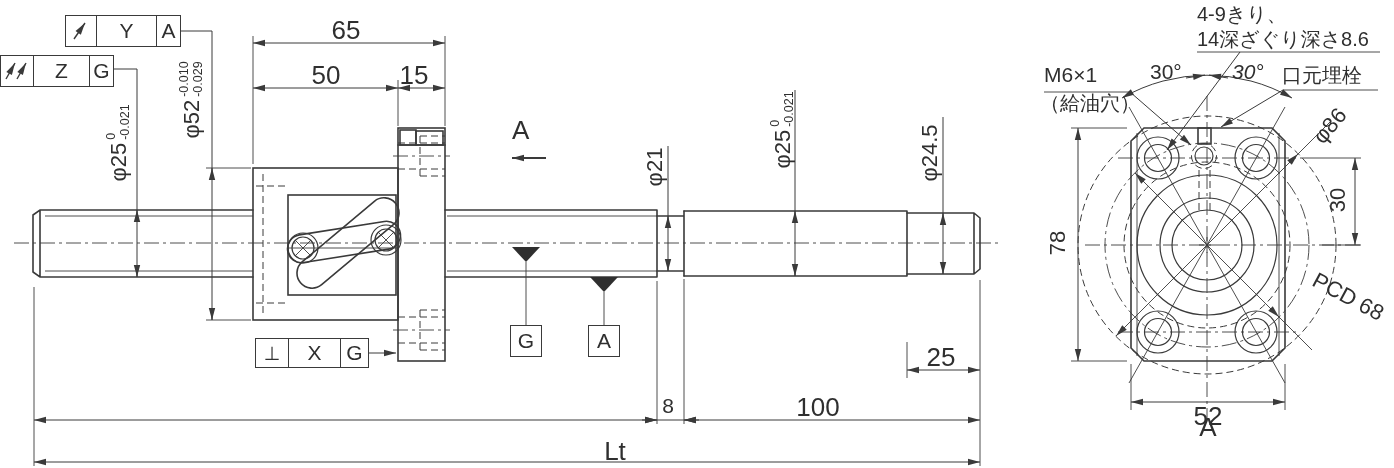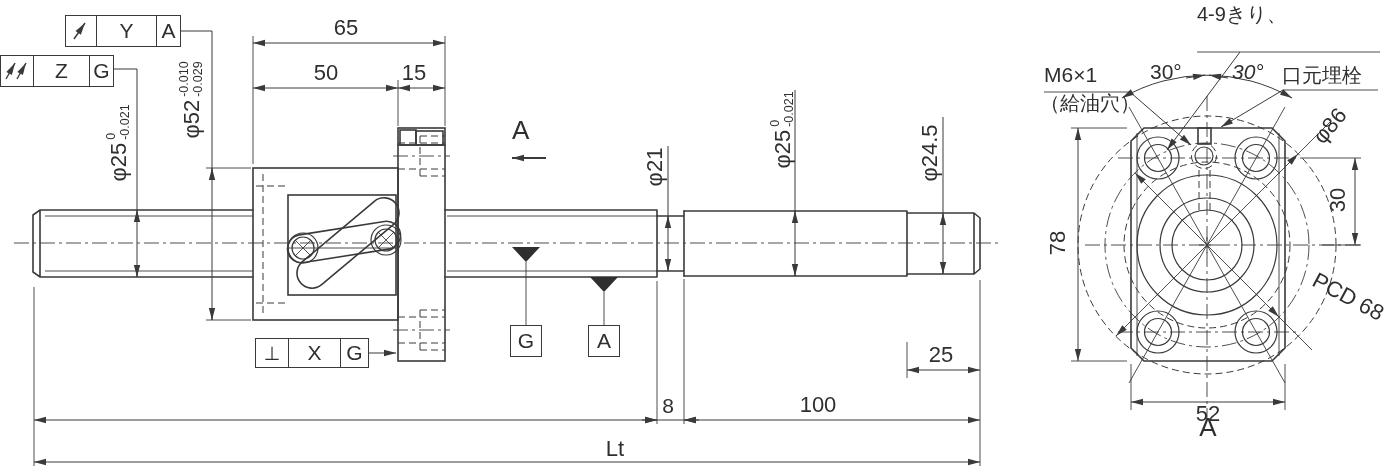--- a/index.html
+++ b/index.html
@@ -8,21 +8,21 @@
   #lines{position:absolute;left:0;top:0;}
   .o  {stroke:#3a3a3a;stroke-width:1.6;fill:none;stroke-linecap:round;}
   .m  {stroke:#3a3a3a;stroke-width:1.2;fill:none;}
   .th {stroke:#3a3a3a;stroke-width:0.9;fill:none;}
   .d  {stroke:#3a3a3a;stroke-width:1;fill:none;}
   .dsh{stroke:#3a3a3a;stroke-width:1;fill:none;stroke-dasharray:7 4;}
   .cl {stroke:#3a3a3a;stroke-width:0.9;fill:none;stroke-dasharray:15 4 3 4;}
   .t  {position:absolute;font-size:21px;white-space:nowrap;line-height:1.1;}
   .tc {text-align:center;}
   .big{font-size:26px;}
-  .f22{font-size:22px;}
+  .f22{font-size:26px;}
   .f20{font-size:20px;}
   .ital{font-style:italic;}
   .rot {position:absolute;display:flex;align-items:center;justify-content:center;gap:3px;white-space:nowrap;}
   .r90 {transform:rotate(-90deg);}
   .dia {font-size:22px;}
   .tol {display:flex;flex-direction:column;font-size:12.5px;line-height:1.1;}
   .dbox{position:absolute;width:30px;height:30px;border:1.6px solid #3a3a3a;background:#fff;
         display:flex;align-items:center;justify-content:center;font-size:21px;}
   .fcf {position:absolute;display:flex;border:1.6px solid #3a3a3a;background:#fff;box-sizing:border-box;}
   .fcf .cell{display:flex;align-items:center;justify-content:center;font-size:21px;box-sizing:border-box;height:100%;}
@@ -258,20 +258,21 @@
   <div class="t big" style="left:512px;top:116px;">A</div>
   <div class="dbox" style="left:510px;top:325px;">G</div>
   <div class="dbox" style="left:588px;top:325px;">A</div>
 
   <div class="t tc" style="left:658px;top:394px;width:20px;">8</div>
   <div class="t tc f22" style="left:788px;top:393px;width:60px;">100</div>
   <div class="t tc f22" style="left:585px;top:437px;width:60px;">Lt</div>
   <div class="t tc f22" style="left:911px;top:343px;width:60px;">25</div>
 
   <div class="t f20" style="left:1197px;top:3px;">4-9きり、</div>
+  <div class="t f20" style="left:1197px;top:28px;">14深ざぐり深さ8.6</div>
   <div class="t" style="left:1044px;top:63px;">M6×1</div>
   <div class="t f20" style="left:1040px;top:92px;">（給油穴）</div>
   <div class="t" style="left:1150px;top:60px;">30°</div>
   <div class="t ital" style="left:1232px;top:60px;">30°</div>
   <div class="t f20" style="left:1282px;top:64px;">口元埋栓</div>
 
   <div class="rot" style="left:1302px;top:114px;width:56px;height:24px;transform:rotate(-50deg);">
     <span class="dia">φ86</span>
   </div>
   <div class="rot" style="left:1302px;top:285px;width:92px;height:24px;transform:rotate(28deg);">

